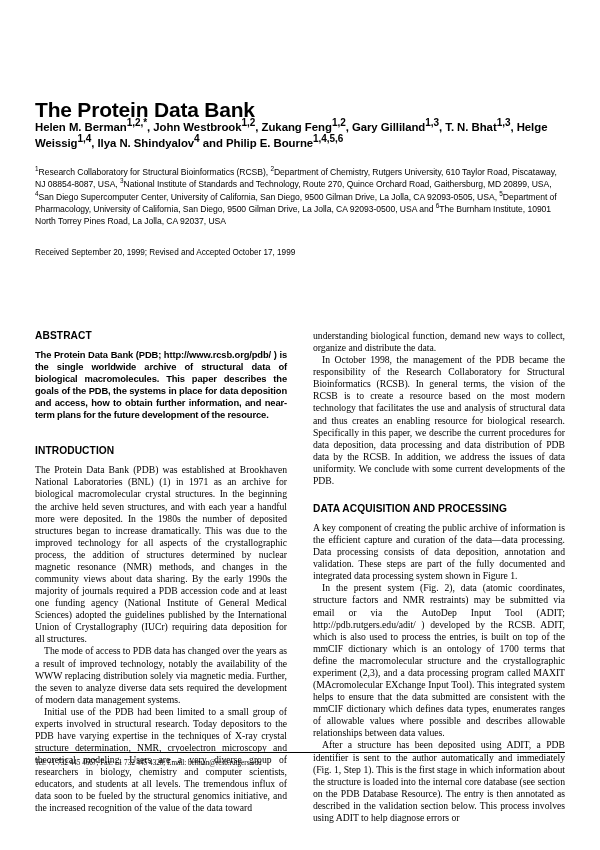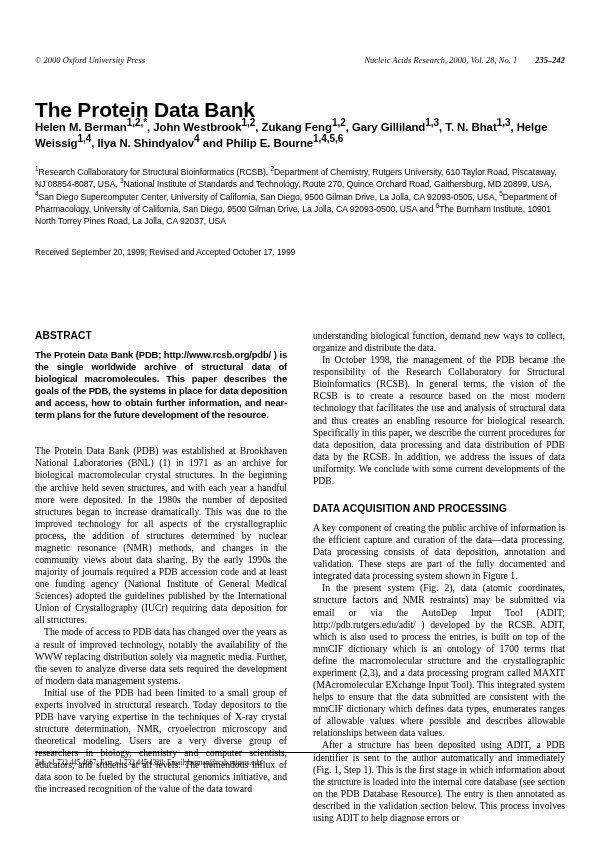--- a/index.html
+++ b/index.html
@@ -174,47 +174,41 @@
     line-height: 9.6px;
     letter-spacing: -0.02px;
   }
   .footnote .star-line { text-indent: 7px; }
 </style>
 </head>
 <body>
 
 <div class="page">
 
-  <div class="runhead">
-    <span class="copyright">© 2000 Oxford University Press</span>
-    <span class="right">
-      <span class="journal">Nucleic Acids Research, 2000, Vol. 28, No. 1</span>
-      <span class="pages">235–242</span>
-    </span>
-  </div>
 
   <h1 class="title">The Protein Data Bank</h1>
 
   <div class="authors">
     <span>Helen M. Berman</span><sup>1,2,*</sup><span>, John Westbrook</span><sup>1,2</sup><span>, Zukang Feng</span><sup>1,2</sup><span>, Gary Gilliland</span><sup>1,3</sup><span>, T. N. Bhat</span><sup>1,3</sup><span>,</span>
     <span>Helge Weissig</span><sup>1,4</sup><span>, Ilya N. Shindyalov</span><sup>4</sup><span> and Philip E. Bourne</span><sup>1,4,5,6</sup>
   </div>
 
   <div class="affiliations">
     <sup>1</sup><span>Research Collaboratory for Structural Bioinformatics (RCSB), </span><sup>2</sup><span>Department of Chemistry, Rutgers University, 610 Taylor Road, Piscataway, NJ 08854-8087, USA, </span><sup>3</sup><span>National Institute of Standards and Technology, Route 270, Quince Orchard Road, Gaithersburg, MD 20899, USA, </span><sup>4</sup><span>San Diego Supercomputer Center, University of California, San Diego, 9500 Gilman Drive, La Jolla, CA 92093-0505, USA, </span><sup>5</sup><span>Department of Pharmacology, University of California, San Diego, 9500 Gilman Drive, La Jolla, CA 92093-0500, USA and </span><sup>6</sup><span>The Burnham Institute, 10901 North Torrey Pines Road, La Jolla, CA 92037, USA</span>
   </div>
 
   <div class="received">Received September 20, 1999; Revised and Accepted October 17, 1999</div>
 
   <div class="col col-left">
     <div class="sec-head">ABSTRACT</div>
     <p class="abstract-body">The Protein Data Bank (PDB; http://www.rcsb.org/pdb/ ) is the single worldwide archive of structural data of biological macromolecules. This paper describes the goals of the PDB, the systems in place for data deposition and access, how to obtain further information, and near-term plans for the future development of the resource.</p>
 
     <div class="gap-intro"></div>
 
+    <div class="sec-head">INTRODUCTION</div>
     <p class="body-p">The Protein Data Bank (PDB) was established at Brookhaven National Laboratories (BNL) (1) in 1971 as an archive for biological macromolecular crystal structures. In the beginning the archive held seven structures, and with each year a handful more were deposited. In the 1980s the number of deposited structures began to increase dramatically. This was due to the improved technology for all aspects of the crystallographic process, the addition of structures determined by nuclear magnetic resonance (NMR) methods, and changes in the community views about data sharing. By the early 1990s the majority of journals required a PDB accession code and at least one funding agency (National Institute of General Medical Sciences) adopted the guidelines published by the International Union of Crystallography (IUCr) requiring data deposition for all structures.</p>
     <p class="body-p indent">The mode of access to PDB data has changed over the years as a result of improved technology, notably the availability of the WWW replacing distribution solely via magnetic media. Further, the seven to analyze diverse data sets required the development of modern data management systems.</p>
     <p class="body-p indent">Initial use of the PDB had been limited to a small group of experts involved in structural research. Today depositors to the PDB have varying expertise in the techniques of X-ray crystal structure determination, NMR, cryoelectron microscopy and theoretical modeling. Users are a very diverse group of researchers in biology, chemistry and computer scientists, educators, and students at all levels. The tremendous influx of data soon to be fueled by the structural genomics initiative, and the increased recognition of the value of the data toward</p>
   </div>
 
   <div class="col col-right">
     <p class="body-p">understanding biological function, demand new ways to collect, organize and distribute the data.</p>
     <p class="body-p indent">In October 1998, the management of the PDB became the responsibility of the Research Collaboratory for Structural Bioinformatics (RCSB). In general terms, the vision of the RCSB is to create a resource based on the most modern technology that facilitates the use and analysis of structural data and thus creates an enabling resource for biological research. Specifically in this paper, we describe the current procedures for data deposition, data processing and data distribution of PDB data by the RCSB. In addition, we address the issues of data uniformity. We conclude with some current developments of the PDB.</p>
 
     <div class="gap-sec"></div>

